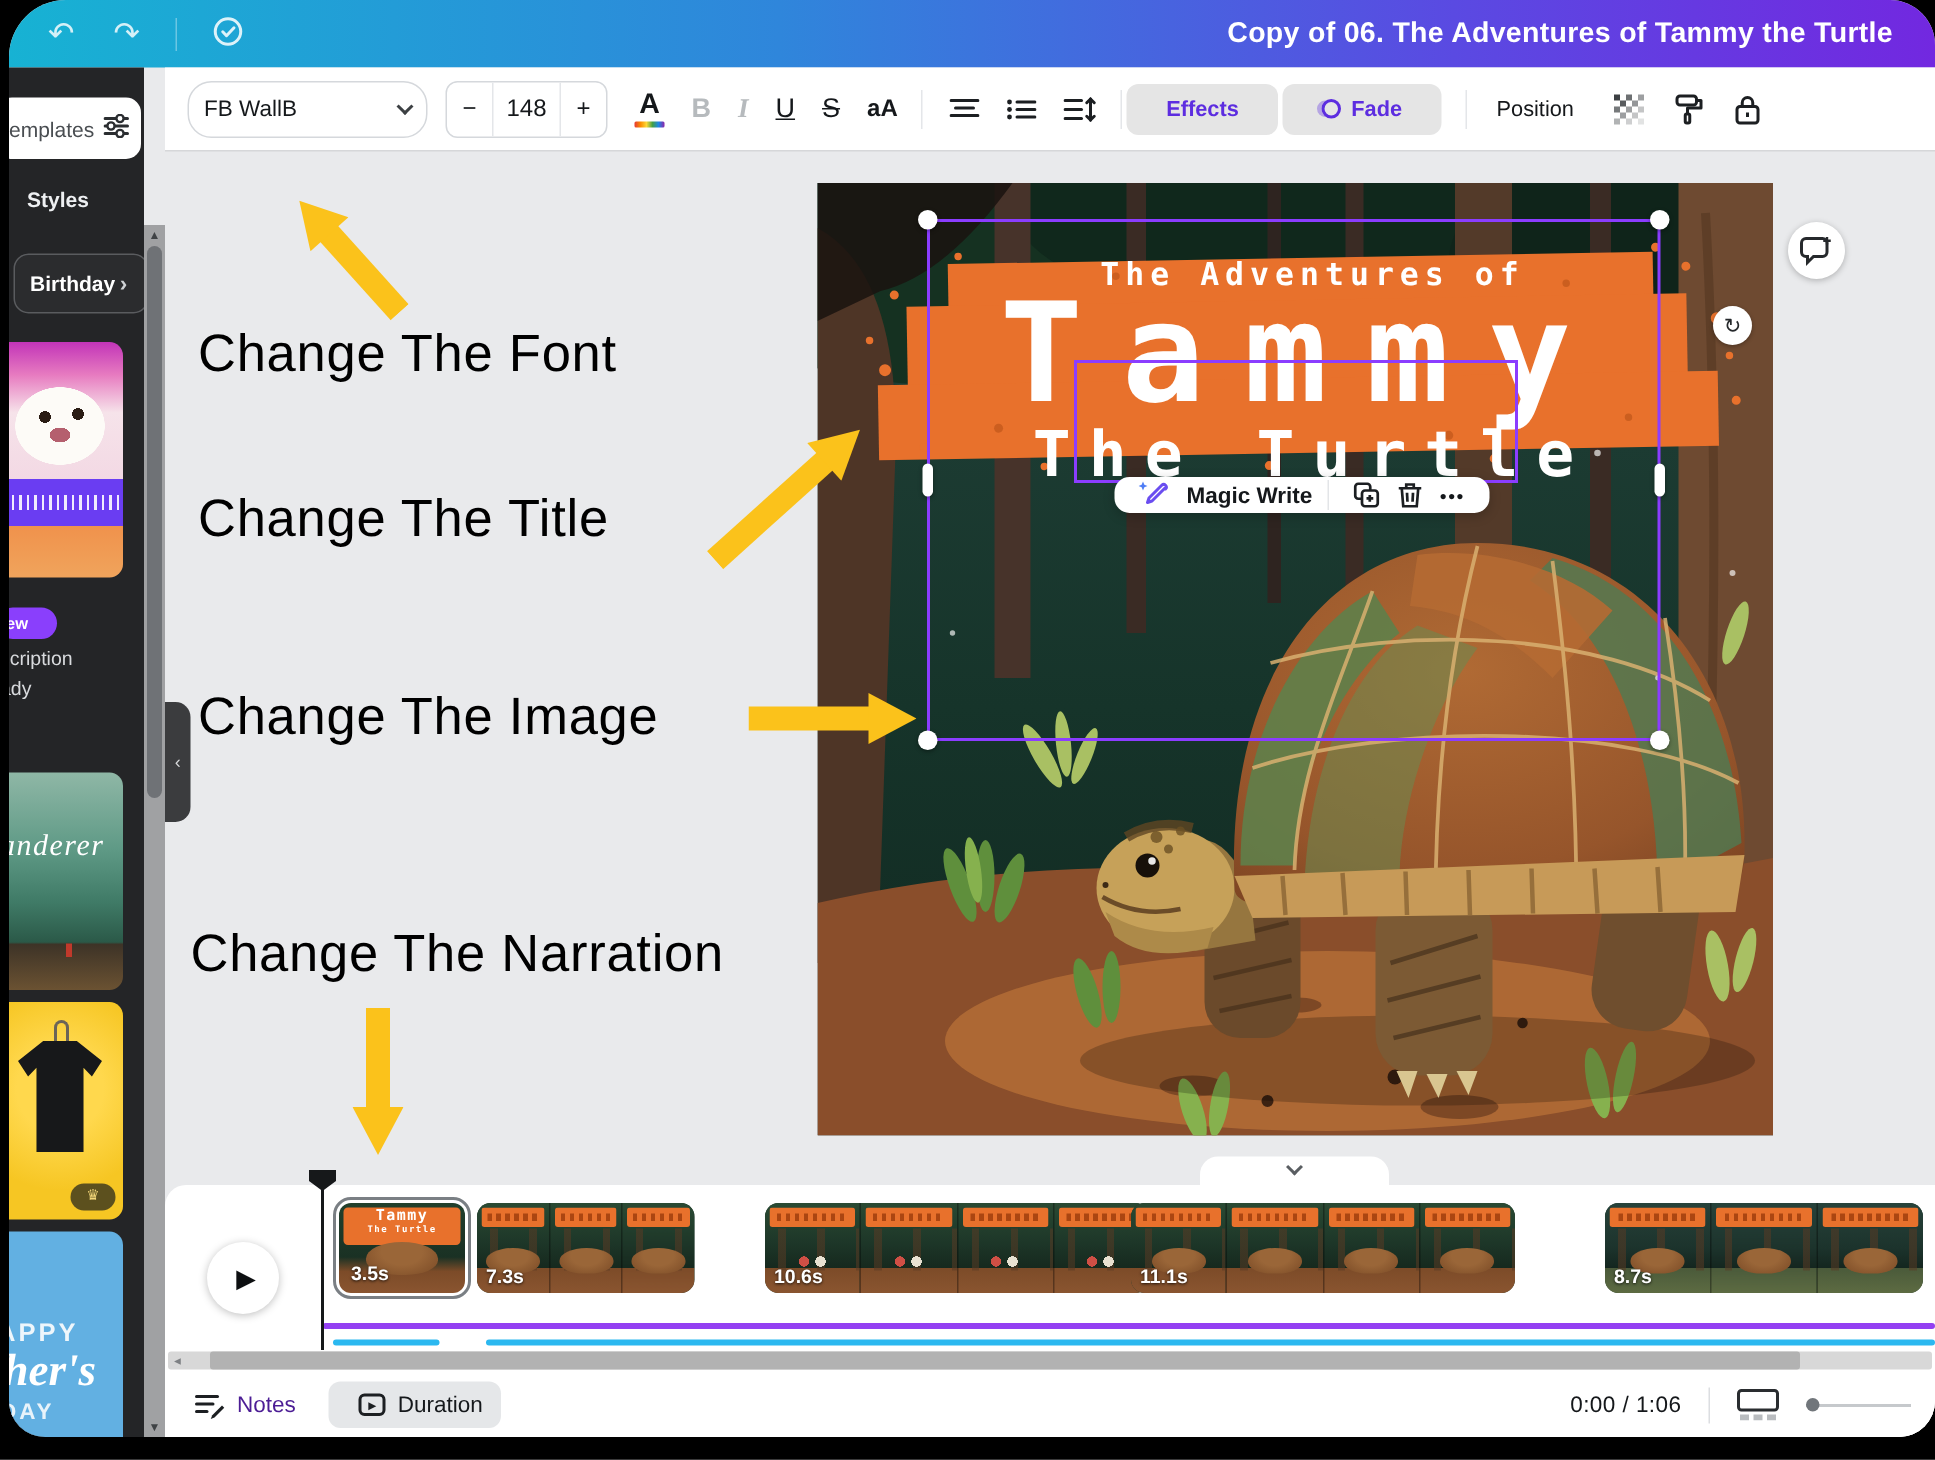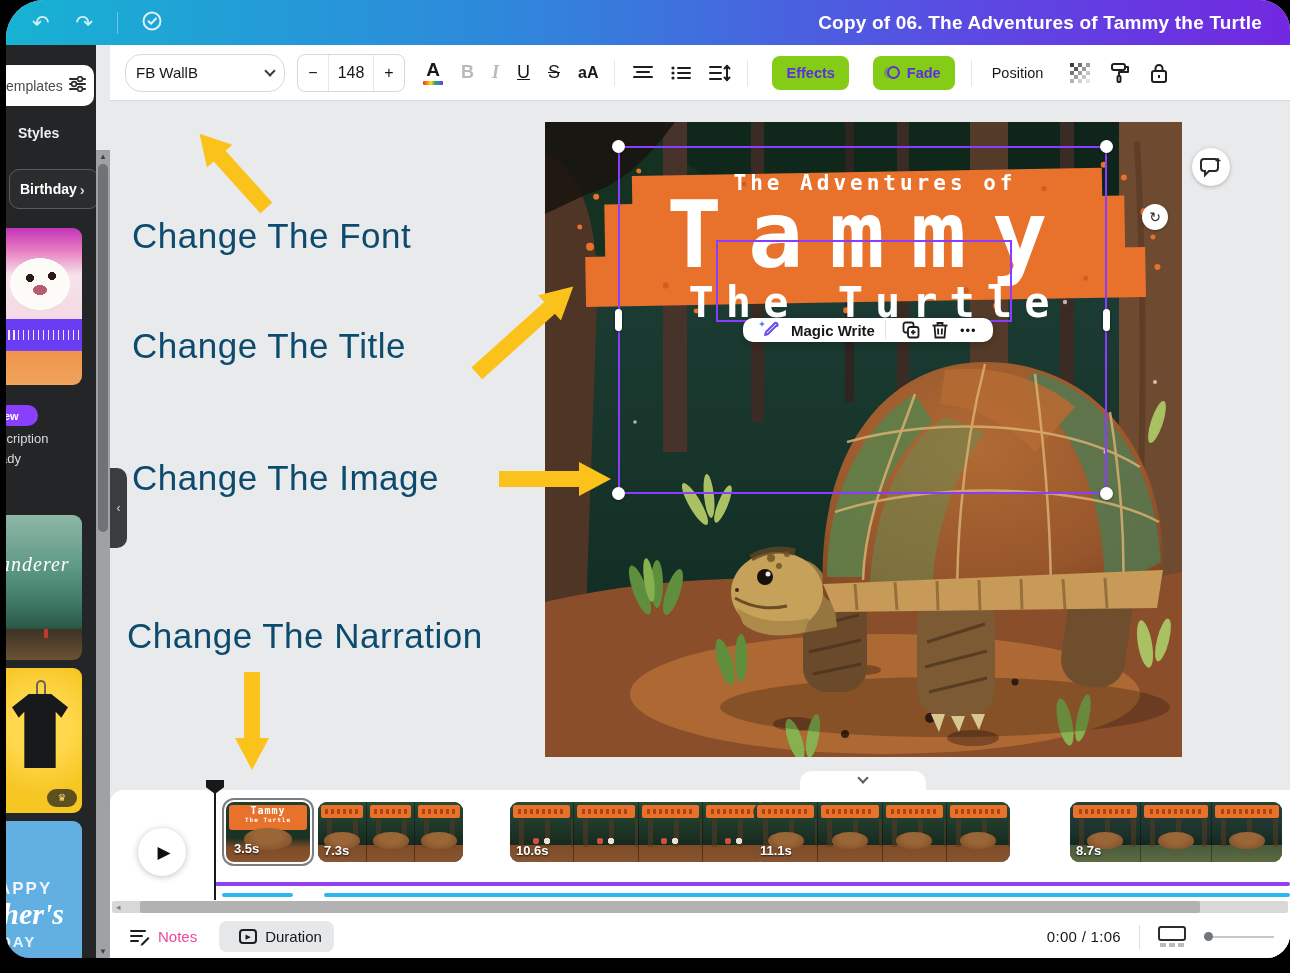--- a/index.html
+++ b/index.html
@@ -84,22 +84,22 @@
   .colA { font-size:19px; font-weight:bold; color:#15181b; line-height:18px; }
   .rainbow { width:20px; height:4px; margin-top:2px; border-radius:1px;
              background:linear-gradient(90deg,#e53935,#fb8c00,#fdd835,#43a047,#1e88e5,#8e24aa); }
   .fmt { font-size:18px; color:#b6babd; font-weight:bold; }
   .fmt.it { font-family:"Liberation Serif",serif; font-style:italic; }
   .fmt.on { color:#15181b; font-weight:normal; }
   .fmt.u { text-decoration:underline; }
   .fmt.s { text-decoration:line-through; }
   .fmt.aa { font-size:16px; font-weight:600; }
   .vline { width:1px; height:26px; background:#e4e6e9; margin-left:16px; }
-  .pill { height:34px; border-radius:8px; background:#84cc16; color:#5d2de0; font-size:14.5px; font-weight:600;
-          display:flex; align-items:center; padding:0 14px; margin-left:24px; cursor:pointer; }
+  .pill { height:34px; border-radius:8px; background:#e5e5e5; color:#5d2de0; font-size:14.5px; font-weight:600;
+          display:flex; align-items:center; padding:0 26px; margin-left:3px; cursor:pointer; }
   .fade-circ { width:13px; height:13px; border:2px solid #5d2de0; border-radius:50%; margin-right:7px;
                box-shadow:-4px 0 0 -1px rgba(93,45,224,.35); }
   .pos-lbl { margin-left:20px; font-size:14.5px; font-weight:500; color:#15181b; cursor:pointer; }
 
   
   .canvas { position:absolute; left:104px; right:0; top:100px; bottom:168px; background:#e9eaec; overflow:hidden; }
   .stage { position:absolute; left:435px; top:22px; width:637px; height:635px; cursor:pointer; }
   .stage svg { display:block; }
 
   .sel-outer { position:absolute; left:508px; top:46px; width:489px; height:348px; border:2px solid #8b3dff; z-index:3; }
@@ -116,21 +116,21 @@
   .mb-sep { width:1px; height:20px; background:#e3e5e8; margin:0 10px; }
   .mb-ic { margin:0 6px; cursor:pointer; display:flex; }
   .mb-more { font-size:13px; letter-spacing:1px; color:#15181b; cursor:pointer; margin:0 6px; }
 
   .comment-btn { position:absolute; left:1082px; top:48px; width:38px; height:38px; border-radius:50%; background:#fff;
                  box-shadow:0 1px 4px rgba(0,0,0,.25); display:flex; align-items:center; justify-content:center; cursor:pointer; z-index:4; }
   .sync-btn { position:absolute; left:1032px; top:104px; width:26px; height:26px; border-radius:50%; background:#fff;
               box-shadow:0 1px 3px rgba(0,0,0,.3); display:flex; align-items:center; justify-content:center;
               font-size:14px; color:#26292c; cursor:pointer; z-index:4; }
 
-  .anno { position:absolute; color:#0c4a6e; font-size:35px; letter-spacing:.5px; z-index:2; white-space:nowrap; }
+  .anno { position:absolute; color:#000000; font-size:35px; letter-spacing:.5px; z-index:2; white-space:nowrap; }
   .a-font{left:22px; top:116px;} .a-title{left:22px; top:226px;} .a-image{left:22px; top:358px;} .a-narr{left:17px; top:516px;}
   .arrow { position:absolute; z-index:2; }
 
   
   .timeline { position:absolute; left:104px; right:0; bottom:0; height:168px; background:#fff; border-radius:14px 0 0 0; z-index:4; }
   .tl-tab { position:absolute; left:690px; top:-19px; width:126px; height:20px; background:#fff; border-radius:12px 12px 0 0;
             display:flex; align-items:center; justify-content:center; cursor:pointer; }
   .tl-tab .chev { border-color:#5a5e62; margin-top:-6px; }
   .play-btn { position:absolute; left:28px; top:38px; width:48px; height:48px; border-radius:50%; background:#fff;
               box-shadow:0 1px 6px rgba(0,0,0,.25); display:flex; align-items:center; justify-content:center;
@@ -167,21 +167,21 @@
   .tile.swamp { background:linear-gradient(180deg,#27423a 0,#1c332c 50%,#14261f 72%,#4a5a3a 72.1%,#5d6b42 100%); }
   .track-purple { position:absolute; left:105px; right:0; top:92px; height:4px; background:#9340f2; border-radius:2px; }
   .track-cyan1 { position:absolute; left:112px; width:71px; top:103px; height:4px; background:#2bb8f0; border-radius:2px; }
   .track-cyan2 { position:absolute; left:214px; right:0; top:103px; height:4px; background:#2bb8f0; border-radius:2px; }
   .hscroll { position:absolute; left:2px; right:2px; top:111px; height:12px; background:#d8d8d8; border-radius:2px; }
   .hscroll .larr { position:absolute; left:4px; top:0; font-size:9px; line-height:12px; color:#7e8184; cursor:pointer; }
   .hthumb { position:absolute; left:28px; width:1060px; top:0; height:12px; background:#b2b2b2; border-radius:2px; cursor:grab; }
 
   .bbar { position:absolute; left:0; right:0; top:125px; height:43px; background:#fff; display:flex; align-items:center; }
   .notes { display:flex; align-items:center; margin-left:20px; cursor:pointer; }
-  .notes span { font-size:15px; font-weight:500; color:#ec4899; margin-left:8px; }
+  .notes span { font-size:15px; font-weight:500; color:#4c1d95; margin-left:8px; }
   .dur-btn { display:flex; align-items:center; margin-left:22px; height:31px; background:#e5e7e9; border-radius:8px;
              padding:0 12px; cursor:pointer; }
   .dur-btn .sq { width:18px; height:15px; border:2px solid #1c1f22; border-radius:4px; font-size:7px; color:#1c1f22;
                  display:flex; align-items:center; justify-content:center; }
   .dur-btn span { font-size:15px; font-weight:500; color:#15181b; margin-left:8px; }
   .bbar-right { position:absolute; right:16px; display:flex; align-items:center; }
   .time-lbl { font-size:15px; color:#15181b; letter-spacing:.3px; }
   .bb-sep { width:1px; height:24px; background:#dcdee1; margin:0 18px; }
   .pages-ic { cursor:pointer; margin-right:18px; display:flex; }
   .zoom-slider { width:70px; height:2px; background:#c6c9cc; position:relative; cursor:pointer; }

